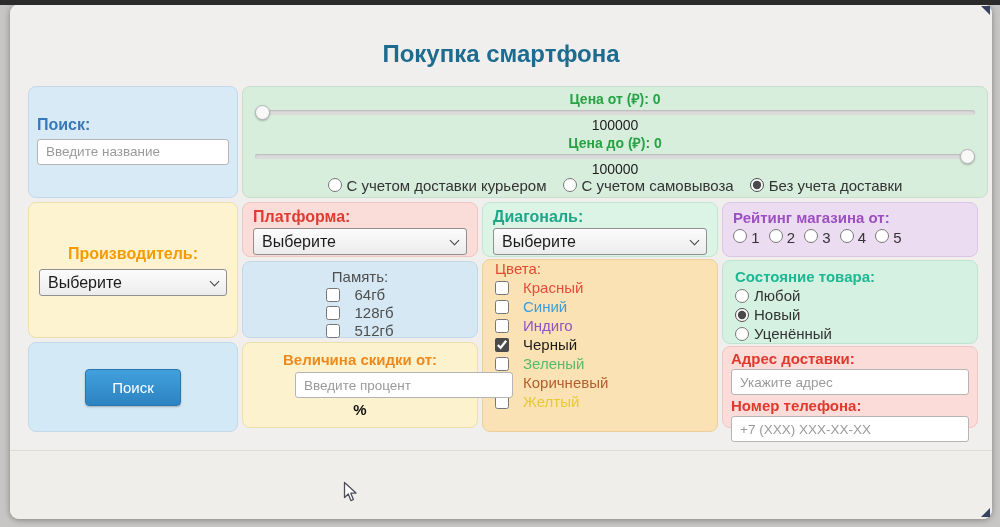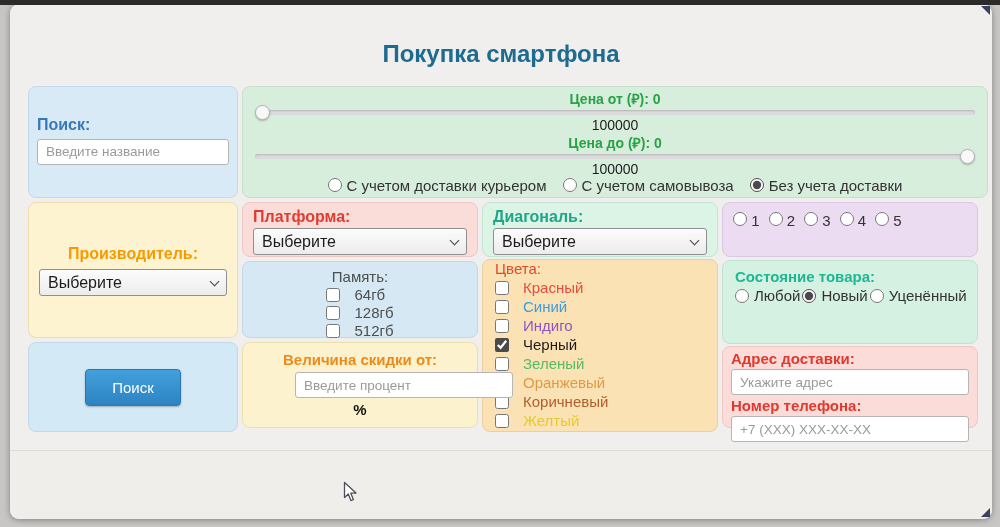--- a/index.html
+++ b/index.html
@@ -98,21 +98,21 @@
     background:#f8f8f8; border:1px solid #b5b5b5; margin-top:-5px; box-shadow:0 1px 2px rgba(0,0,0,.25); }
   input[type=range]::-moz-range-track { height:5px; background:#dcdcdc; border-radius:3px; }
   input[type=range]::-moz-range-thumb { width:14px; height:14px; border-radius:50%; background:#f8f8f8; border:1px solid #b5b5b5; }
 
   .radio-row { display:flex; justify-content:center; gap:16px; font-size:15px; color:#333; }
   .radio-row label, .check-row, .radio-col label { display:inline-flex; align-items:center; gap:5px; cursor:default; }
   .rating-row { display:flex; gap:9px; margin-top:3px; font-size:15px; }
   .memory-group { display:inline-block; text-align:left; }
   .check-row { display:flex; font-size:15px; margin-top:1px; gap:14px; }
   .colors-list .check-row { margin-top:2px; font-size:15px; }
-  .radio-col { display:flex; flex-direction:row; gap:2px; font-size:15px; margin-top:2px; }
+  .radio-col { display:flex; flex-direction:column; gap:2px; font-size:15px; margin-top:2px; }
 
   .btn-search {
     background:linear-gradient(#42a0dc,#2d83c2); border:1px solid #2877b0; border-radius:4px;
     color:#fff; font-size:15px; padding:9px 26px; box-shadow:0 1px 2px rgba(0,0,0,.25);
     font-family:"Liberation Sans", sans-serif;
   }
   .pct { font-weight:bold; font-size:15px; color:#111; margin-top:3px; }
   .disc-input { margin-top:4px;margin-left:44px; }
   .addr-input { margin:2px 0 2px; height:25px; }
 
@@ -181,20 +181,21 @@
     <div class="lbl lbl-diag">Диагональ:</div>
     <div class="selwrap">
       <select>
         <option>Выберите</option>
       </select>
       <span class="chev"></span>
     </div>
   </div>
 
   <div class="panel p-rating">
+    <div class="lbl lbl-rating">Рейтинг магазина от:</div>
     <div class="rating-row">
       <label>
         <input type="radio" name="rating" style="">
         <span>1</span>
       </label>
       <label>
         <input type="radio" name="rating" style="">
         <span>2</span>
       </label>
       <label>
@@ -245,24 +246,20 @@
         <input type="checkbox" style="">
         <span style="color: rgb(142, 84, 196);">Индиго</span>
       </label>
       <label class="check-row">
         <input type="checkbox" checked="" style="">
         <span style="color: rgb(28, 28, 28);">Черный</span>
       </label>
       <label class="check-row">
         <input type="checkbox" style="">
         <span style="color: rgb(85, 187, 102);">Зеленый</span>
-      </label>
-      <label class="check-row">
-        <input type="checkbox" style="">
-        <span style="color: rgb(221, 154, 68);">Оранжевый</span>
       </label>
       <label class="check-row">
         <input type="checkbox" style="">
         <span style="color: rgb(176, 94, 44);">Коричневый</span>
       </label>
       <label class="check-row">
         <input type="checkbox" style="">
         <span style="color: rgb(230, 201, 47);">Желтый</span>
       </label>
     </div>

